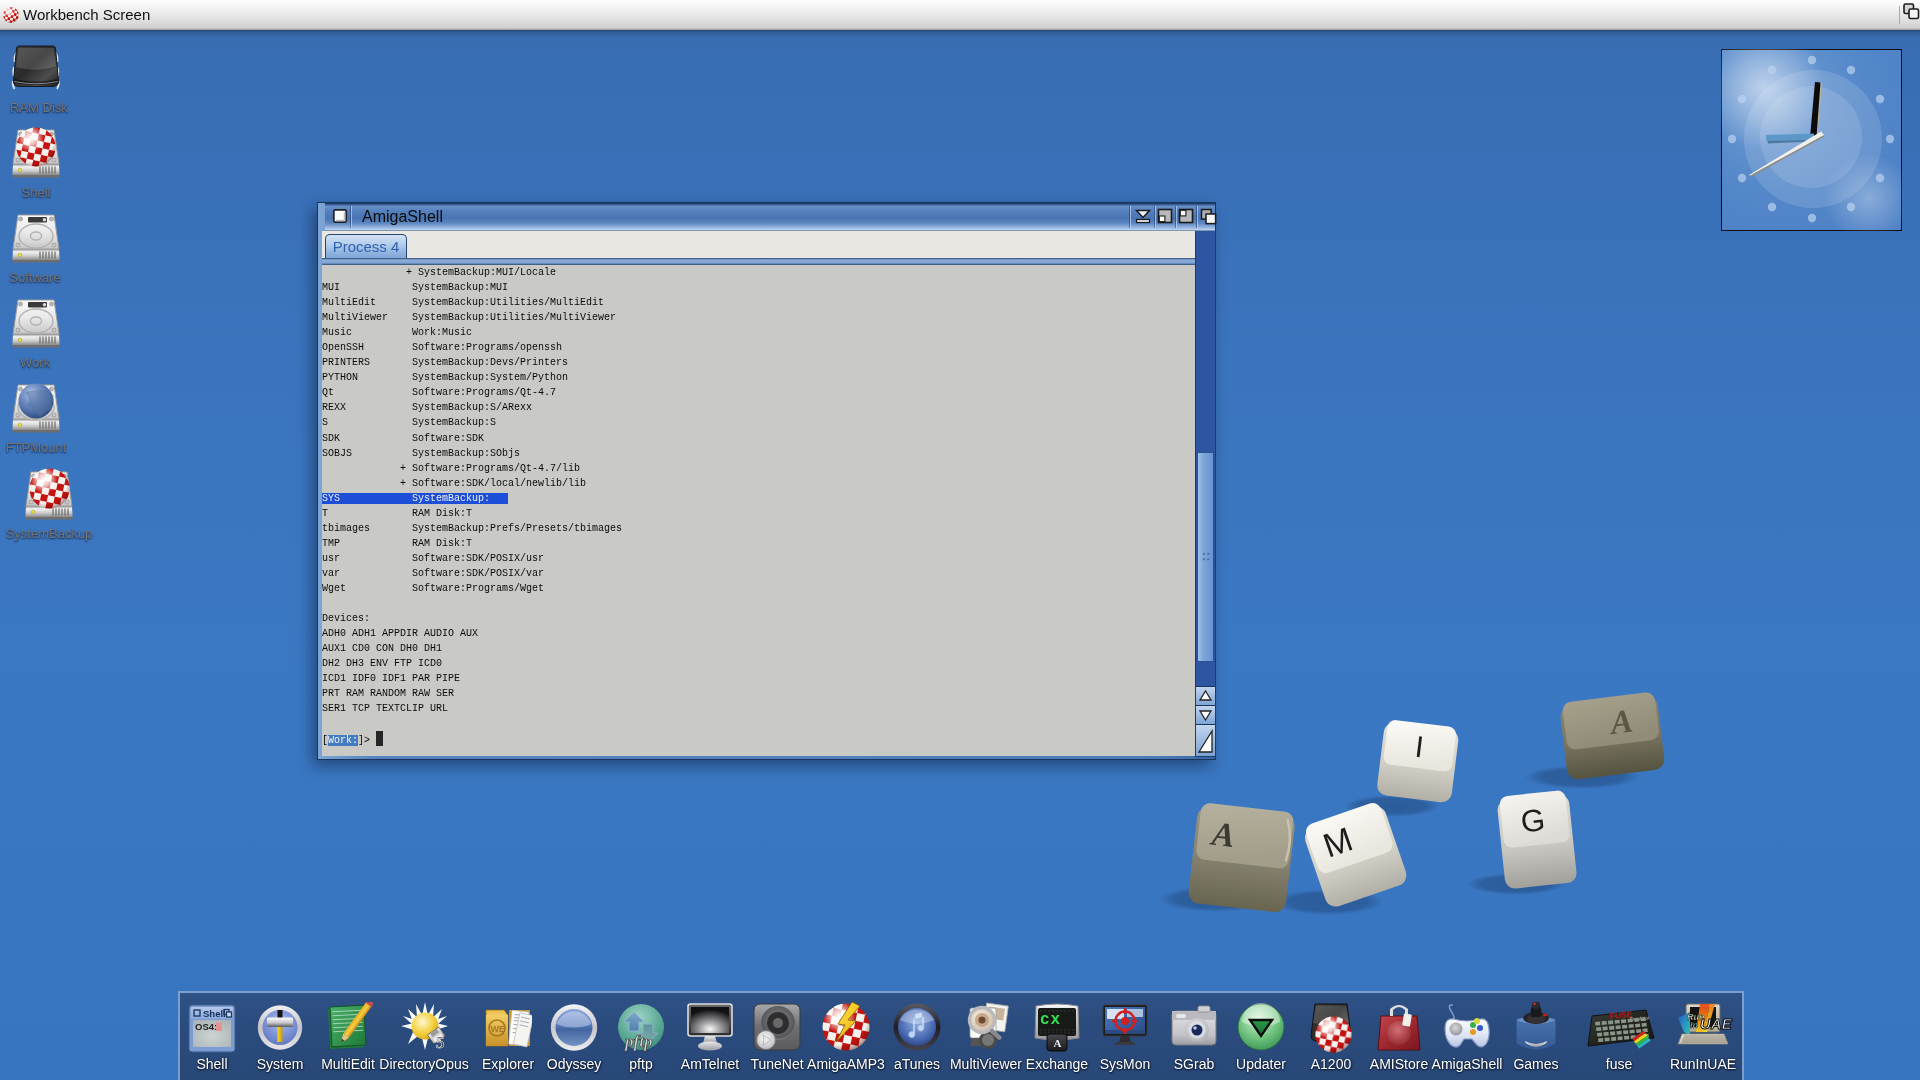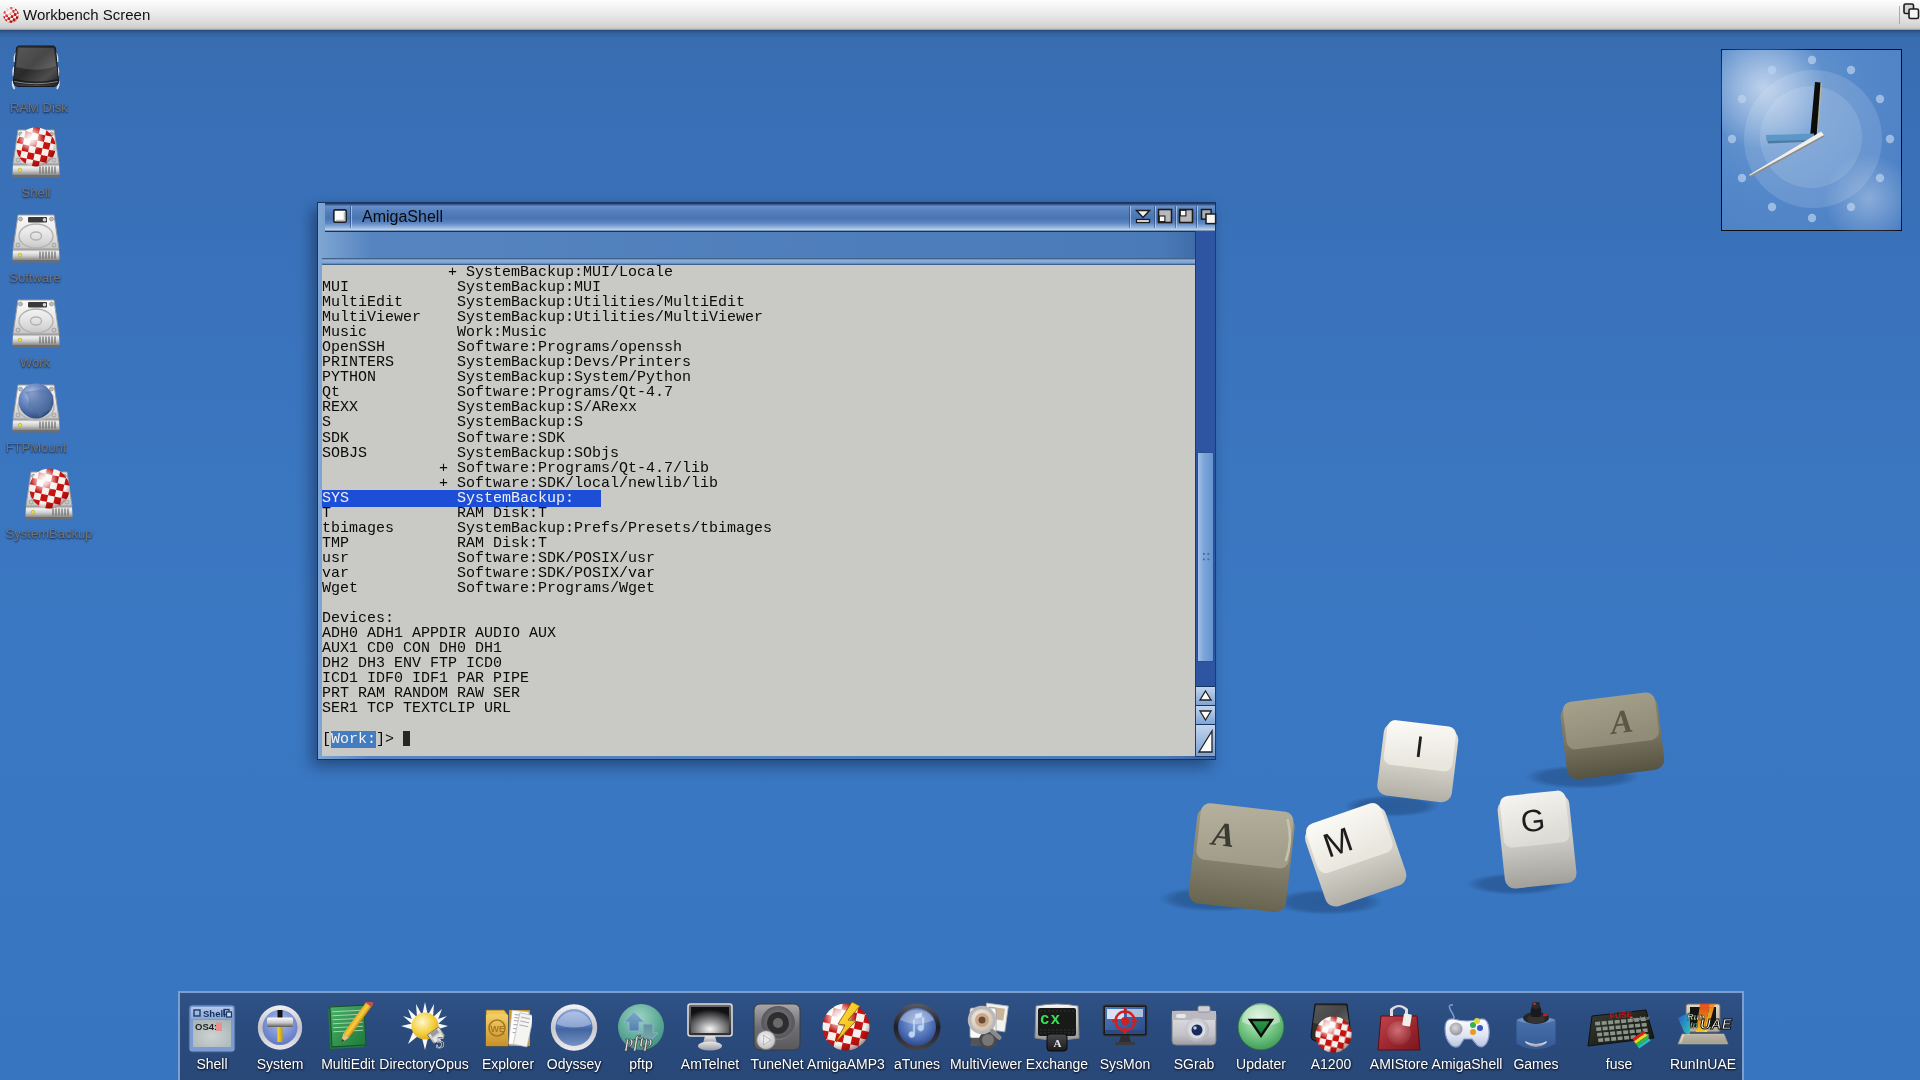--- a/index.html
+++ b/index.html
@@ -27,21 +27,21 @@
 #win .tabs{position:absolute;left:5px;top:29px;width:874px;height:27px;background:#e9e7e2;}
 #win .tab{position:absolute;left:3px;top:3px;width:80px;height:25px;
  border:1px solid #26486f;border-bottom:none;border-radius:5px 5px 0 0;
  background:linear-gradient(180deg,#d2e1f4 0%,#b6cfee 35%,#90b3df 70%,#7ca4d6 100%);
  color:#2f62ae;font-size:15px;text-align:center;line-height:24px;}
 #win .tabbar{position:absolute;left:5px;top:56px;width:874px;height:6.5px;
  background:linear-gradient(180deg,#2a4c72 0%,#8fb0dc 30%,#7aa0d2 72%,#2a4c72 100%);}
 
 #term{position:absolute;left:5px;top:62.5px;width:874px;height:491.5px;background:#c9cac6;overflow:hidden;}
 #term pre{margin:0;position:absolute;left:0px;top:0.5px;
- font-family:"Liberation Mono",monospace;font-size:15px;line-height:15.05px;color:#0a0a0a;}
+ font-family:"Liberation Mono",monospace;font-size:10px;line-height:15.05px;color:#0a0a0a;}
 #term .inv{background:#1d4ed8;color:#efefef;}
 #term .sel{background:#447cc0;color:#f2f2f2;}
 #term .cur{display:inline-block;width:7px;height:15px;background:#262626;vertical-align:-3.5px;}
 
 #sb{position:absolute;left:878px;top:29px;width:19px;height:525px;background:#2d55a2;border:1px solid #1d3c6e;border-top:none;}
 #sb .thumb{position:absolute;left:1px;right:1px;top:221px;height:208px;
  background:linear-gradient(90deg,#a3c0e7 0%,#7ea7da 35%,#6693ce 100%);border:1px solid #27518f;}
 #sb .dots{position:absolute;left:4px;top:99px;width:9px;height:11px;
  background:radial-gradient(circle 1.2px at 2px 2px,#44699e 96%,transparent)0 0/4.5px 5.5px repeat;}
 .sbtn{position:absolute;left:0;width:19px;height:19px;background:linear-gradient(180deg,#c3d5ee,#7ba2d4);border-top:1px solid #17355e;}
@@ -218,20 +218,23 @@
   <svg class="gad" style="left:853px" width="16" height="17">
         <rect x="1.5" y="1.5" width="13" height="13" fill="#b9b9bd" stroke="#1c1c1c" stroke-width="1.6"></rect>
         <rect x="2.3" y="2.3" width="5.6" height="5.6" fill="#fafafa" stroke="#1c1c1c" stroke-width="1.1"></rect>
       </svg>
   <div class="vsep" style="left:871px"></div>
   <svg class="gad" style="left:875px" width="17" height="17">
         <rect x="1.5" y="1.5" width="9.6" height="9.6" fill="#aeaeb2" stroke="#1c1c1c" stroke-width="1.5"></rect>
         <rect x="6" y="6" width="9.6" height="9.6" fill="#f4f4f4" stroke="#1c1c1c" stroke-width="1.5"></rect>
       </svg>
  </div>
+ <div class="tabs">
+      <div class="tab">Process 4</div>
+    </div>
  <div class="tabbar"></div>
  <div id="term">
       <pre>              + SystemBackup:MUI/Locale
 MUI            SystemBackup:MUI
 MultiEdit      SystemBackup:Utilities/MultiEdit
 MultiViewer    SystemBackup:Utilities/MultiViewer
 Music          Work:Music
 OpenSSH        Software:Programs/openssh
 PRINTERS       SystemBackup:Devs/Printers
 PYTHON         SystemBackup:System/Python

